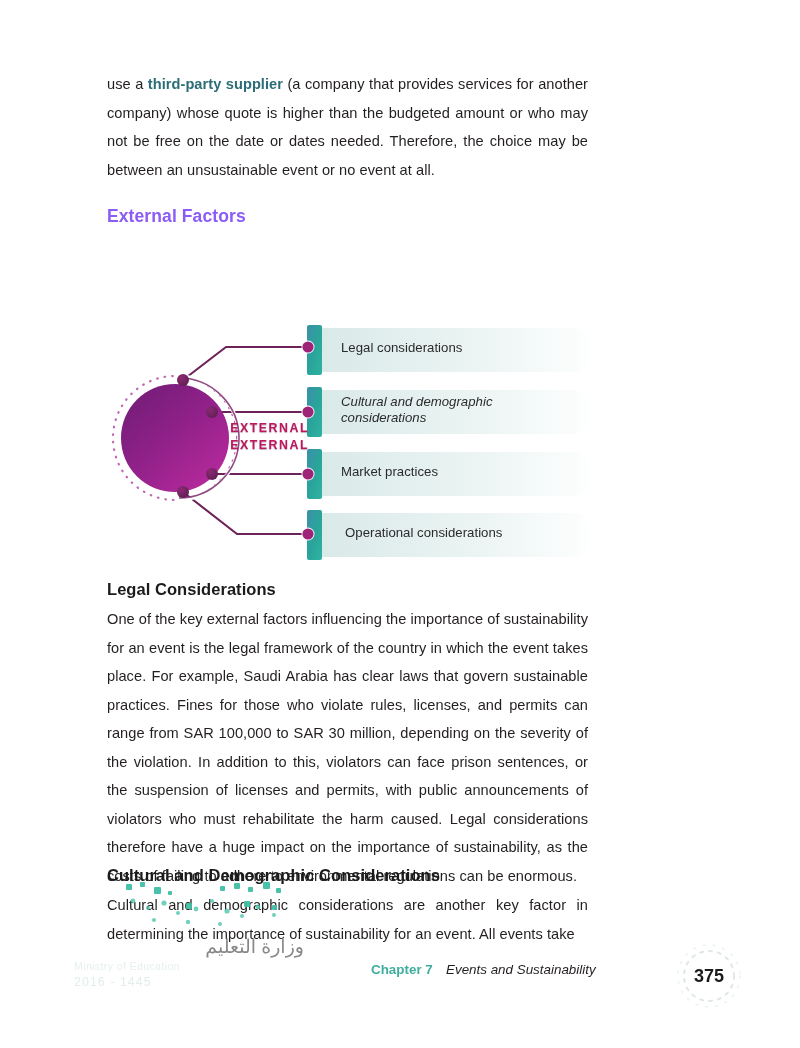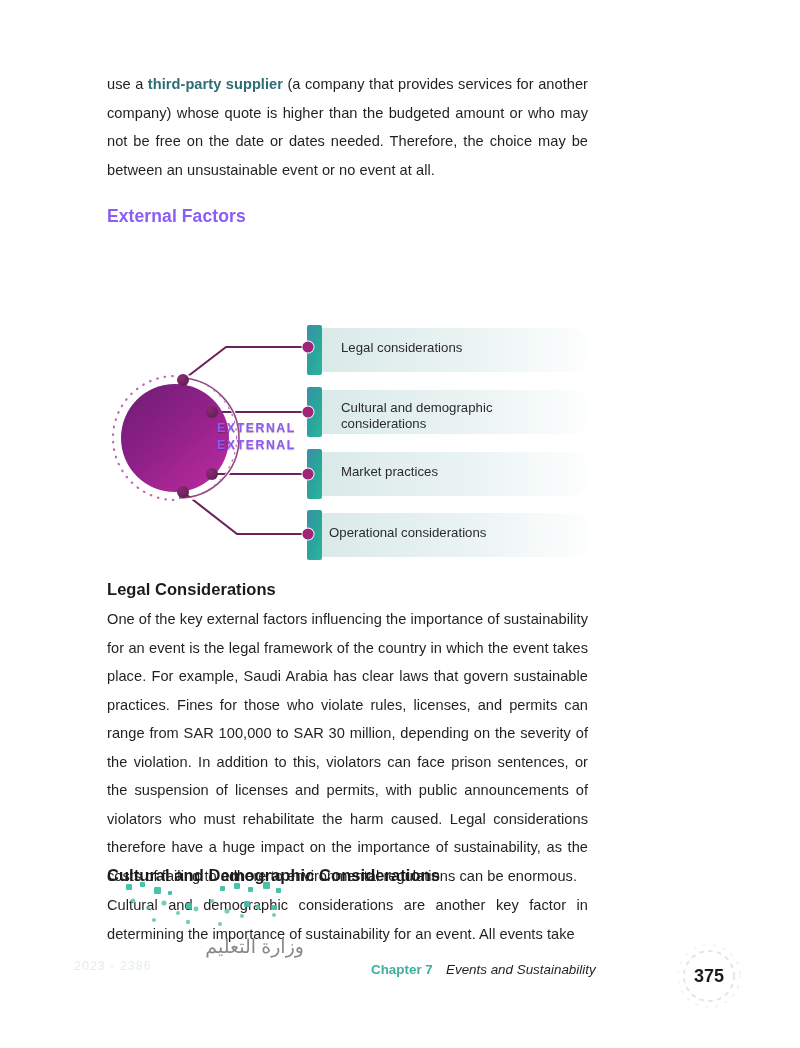--- a/index.html
+++ b/index.html
@@ -73,22 +73,22 @@
     font-size: 13.2px;
     color: #2b2b2b;
     line-height: 16px;
     letter-spacing: 0.02px;
   }
   .circle-label {
     position: absolute;
     left: 97px;
     top: 108px;
     width: 105px;
-    text-align: center;
-    color: #8b5cf6;
+    text-align: right;
+    color: #be185d;
     font-size: 12.4px;
     font-weight: bold;
     letter-spacing: 1.5px;
     line-height: 17px;
     text-shadow: 0 1px 1px rgba(80,0,60,0.35);
     pointer-events: none;
   }
 
   
   .dot-cluster {
@@ -257,24 +257,24 @@
       <circle cx="201" cy="222" r="6.5" fill="#ffffff"></circle>
       <circle cx="201" cy="222" r="5.6" fill="#9e2478"></circle>
     </svg>
 
     <div class="circle-label">
       <span>EXTERNAL</span><br>
       <span>EXTERNAL</span>
     </div>
 
     <div class="dgm-box-label" style="left:234px; top:28px; width:230px;">Legal considerations</div>
-    <div class="dgm-box-label" style="left:234px; top:88px; width:230px; white-space:pre-line;">Cultural and demographic
+    <div class="dgm-box-label" style="left:234px; top:82px; width:230px; white-space:pre-line;font-style:italic;">Cultural and demographic
 considerations</div>
     <div class="dgm-box-label" style="left:234px; top:152px; width:230px;">Market practices</div>
-    <div class="dgm-box-label" style="left:222px; top:213px; width:230px;">Operational considerations</div>
+    <div class="dgm-box-label" style="left:238px; top:213px; width:230px;">Operational considerations</div>
   </div>
 
   <div class="content" style="top:580px;">
     <h3 class="sub-heading" style="margin-top:0;">Legal Considerations</h3>
     <p class="body-text">One of the key external factors influencing the importance of sustainability for an event is the legal framework of the country in which the event takes place. For example, Saudi Arabia has clear laws that govern sustainable practices. Fines for those who violate rules, licenses, and permits can range from SAR 100,000 to SAR 30 million, depending on the severity of the violation. In addition to this, violators can face prison sentences, or the suspension of licenses and permits, with public announcements of violators who must rehabilitate the harm caused. Legal considerations therefore have a huge impact on the importance of sustainability, as the costs of failing to adhere to environmental regulations can be enormous.</p>
   </div>
 
   <div class="content" style="top:866px;">
     <h3 class="sub-heading" style="margin-top:0;">Cultural and Demographic Considerations</h3>
     <p class="body-text">Cultural and demographic considerations are another key factor in determining the importance of sustainability for an event. All events take</p>
@@ -309,21 +309,22 @@
         <circle cx="150" cy="34" r="2"></circle>
         <circle cx="30" cy="39" r="2"></circle>
         <circle cx="64" cy="41" r="2.2"></circle>
         <circle cx="96" cy="43" r="2"></circle>
       </g>
     </svg>
   </div>
 
   <div class="watermark">
     <div class="wm-ar">وزارة التعليم</div>
-    <div class="wm-year">2023 - 2386</div>
+    <div class="wm-en">Ministry of Education</div>
+    <div class="wm-year">2016 - 1445</div>
   </div>
 
   <div class="footer">
     <div class="footer-chapter">Chapter 7</div>
     <div class="footer-title">Events and Sustainability</div>
     <div class="page-number-wrap">
       <svg width="72" height="72" viewBox="0 0 72 72">
         <circle cx="36" cy="36" r="25" fill="none" stroke="#d9e6e4" stroke-width="2" stroke-dasharray="3 6" stroke-linecap="round" opacity="0.9"></circle>
         <circle cx="36" cy="36" r="31" fill="none" stroke="#e8f0ef" stroke-width="1.6" stroke-dasharray="2 8" stroke-linecap="round" opacity="0.8"></circle>
       </svg>

